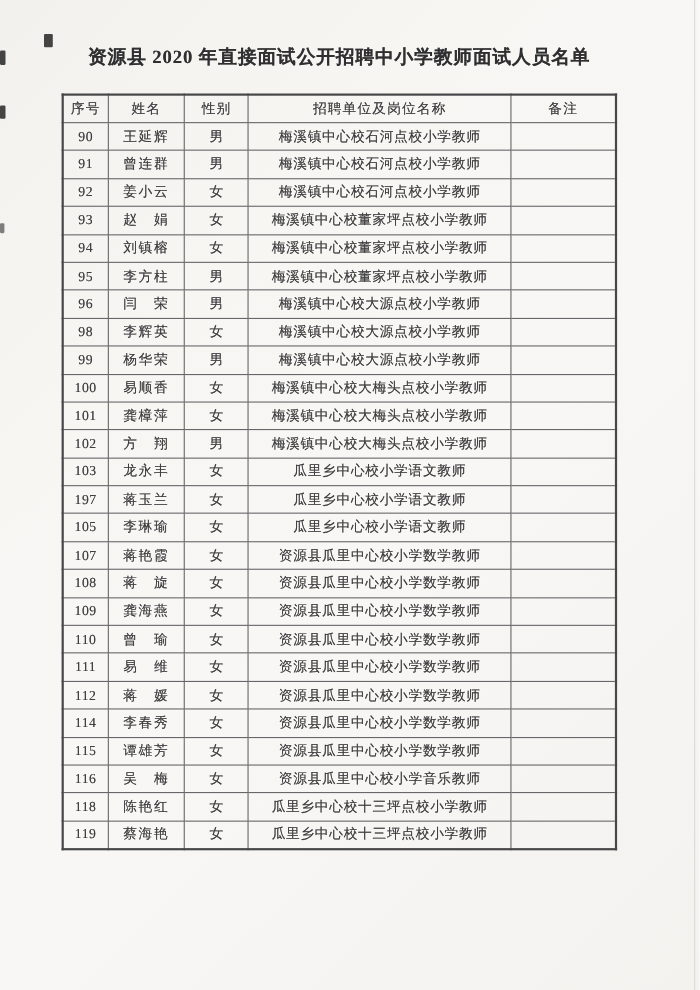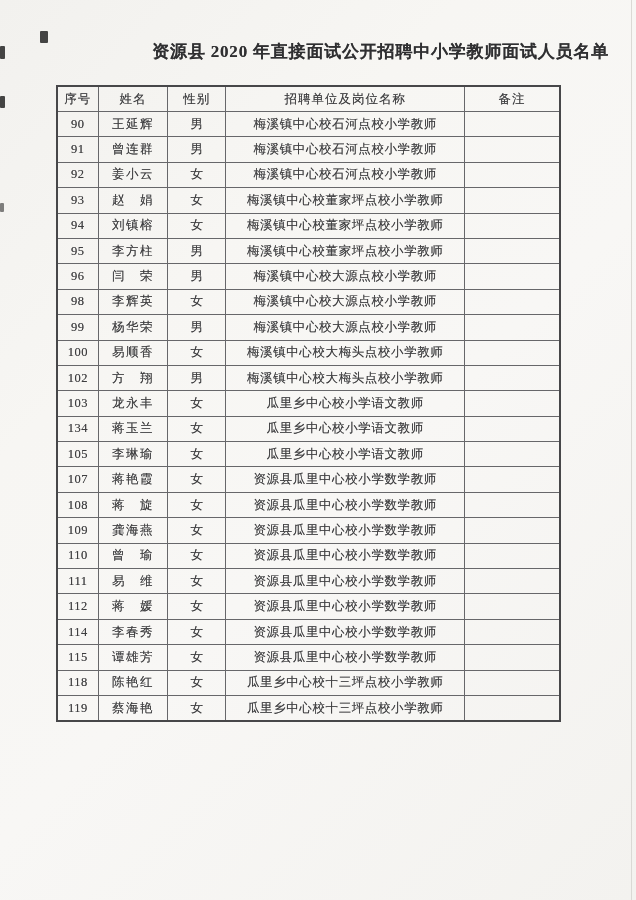--- a/index.html
+++ b/index.html
@@ -6,21 +6,21 @@
   body{
     width:636px;height:900px;overflow:hidden;position:relative;
     background:linear-gradient(135deg,#f2f1ee 0%,#f7f6f3 30%,#f8f7f5 55%,#f3f2ef 100%);
     font-family:"Liberation Serif","DejaVu Serif",serif;
     color:#3e3e40;
   }
   .page{position:absolute;inset:0;}
   .doc-title{
     position:absolute;top:41px;left:56px;width:553px;
     padding-left:24px;box-sizing:border-box;
-    text-align:right;font-size:17px;font-weight:bold;color:#2f2f31;
+    text-align:left;font-size:17px;font-weight:bold;color:#2f2f31;
     letter-spacing:0.8px;line-height:21px;
     text-shadow:0 0 0.6px rgba(47,47,49,0.65);
   }
   table.roster{
     position:absolute;top:85px;left:56px;width:505px;
     border-collapse:collapse;table-layout:fixed;
     background:transparent;
   }
   table.roster th,table.roster td{
     border:1px solid #67676a;
@@ -152,39 +152,46 @@
   </tr>
 
   <tr>
     <td class="c-idx">100</td>
     <td class="c-name">易顺香</td>
     <td class="c-gender">女</td>
     <td class="c-pos">梅溪镇中心校大梅头点校小学教师</td>
     <td class="c-remark"></td>
   </tr>
 
+  <tr>
+    <td class="c-idx">101</td>
+    <td class="c-name">龚樟萍</td>
+    <td class="c-gender">女</td>
+    <td class="c-pos">梅溪镇中心校大梅头点校小学教师</td>
+    <td class="c-remark"></td>
+  </tr>
 
   <tr>
     <td class="c-idx">102</td>
     <td class="c-name">方　翔</td>
     <td class="c-gender">男</td>
     <td class="c-pos">梅溪镇中心校大梅头点校小学教师</td>
     <td class="c-remark"></td>
   </tr>
 
   <tr>
     <td class="c-idx">103</td>
     <td class="c-name">龙永丰</td>
     <td class="c-gender">女</td>
     <td class="c-pos">瓜里乡中心校小学语文教师</td>
     <td class="c-remark"></td>
   </tr>
 
   <tr>
-    <td class="c-idx">134</td>
+    <td class="c-idx">197</td>
     <td class="c-name">蒋玉兰</td>
     <td class="c-gender">女</td>
     <td class="c-pos">瓜里乡中心校小学语文教师</td>
     <td class="c-remark"></td>
   </tr>
 
   <tr>
     <td class="c-idx">105</td>
     <td class="c-name">李琳瑜</td>
     <td class="c-gender">女</td>
@@ -251,20 +258,27 @@
   </tr>
 
   <tr>
     <td class="c-idx">115</td>
     <td class="c-name">谭雄芳</td>
     <td class="c-gender">女</td>
     <td class="c-pos">资源县瓜里中心校小学数学教师</td>
     <td class="c-remark"></td>
   </tr>
 
+  <tr>
+    <td class="c-idx">116</td>
+    <td class="c-name">吴　梅</td>
+    <td class="c-gender">女</td>
+    <td class="c-pos">资源县瓜里中心校小学音乐教师</td>
+    <td class="c-remark"></td>
+  </tr>
 
 
   <tr>
     <td class="c-idx">118</td>
     <td class="c-name">陈艳红</td>
     <td class="c-gender">女</td>
     <td class="c-pos">瓜里乡中心校十三坪点校小学教师</td>
     <td class="c-remark"></td>
   </tr>
 

